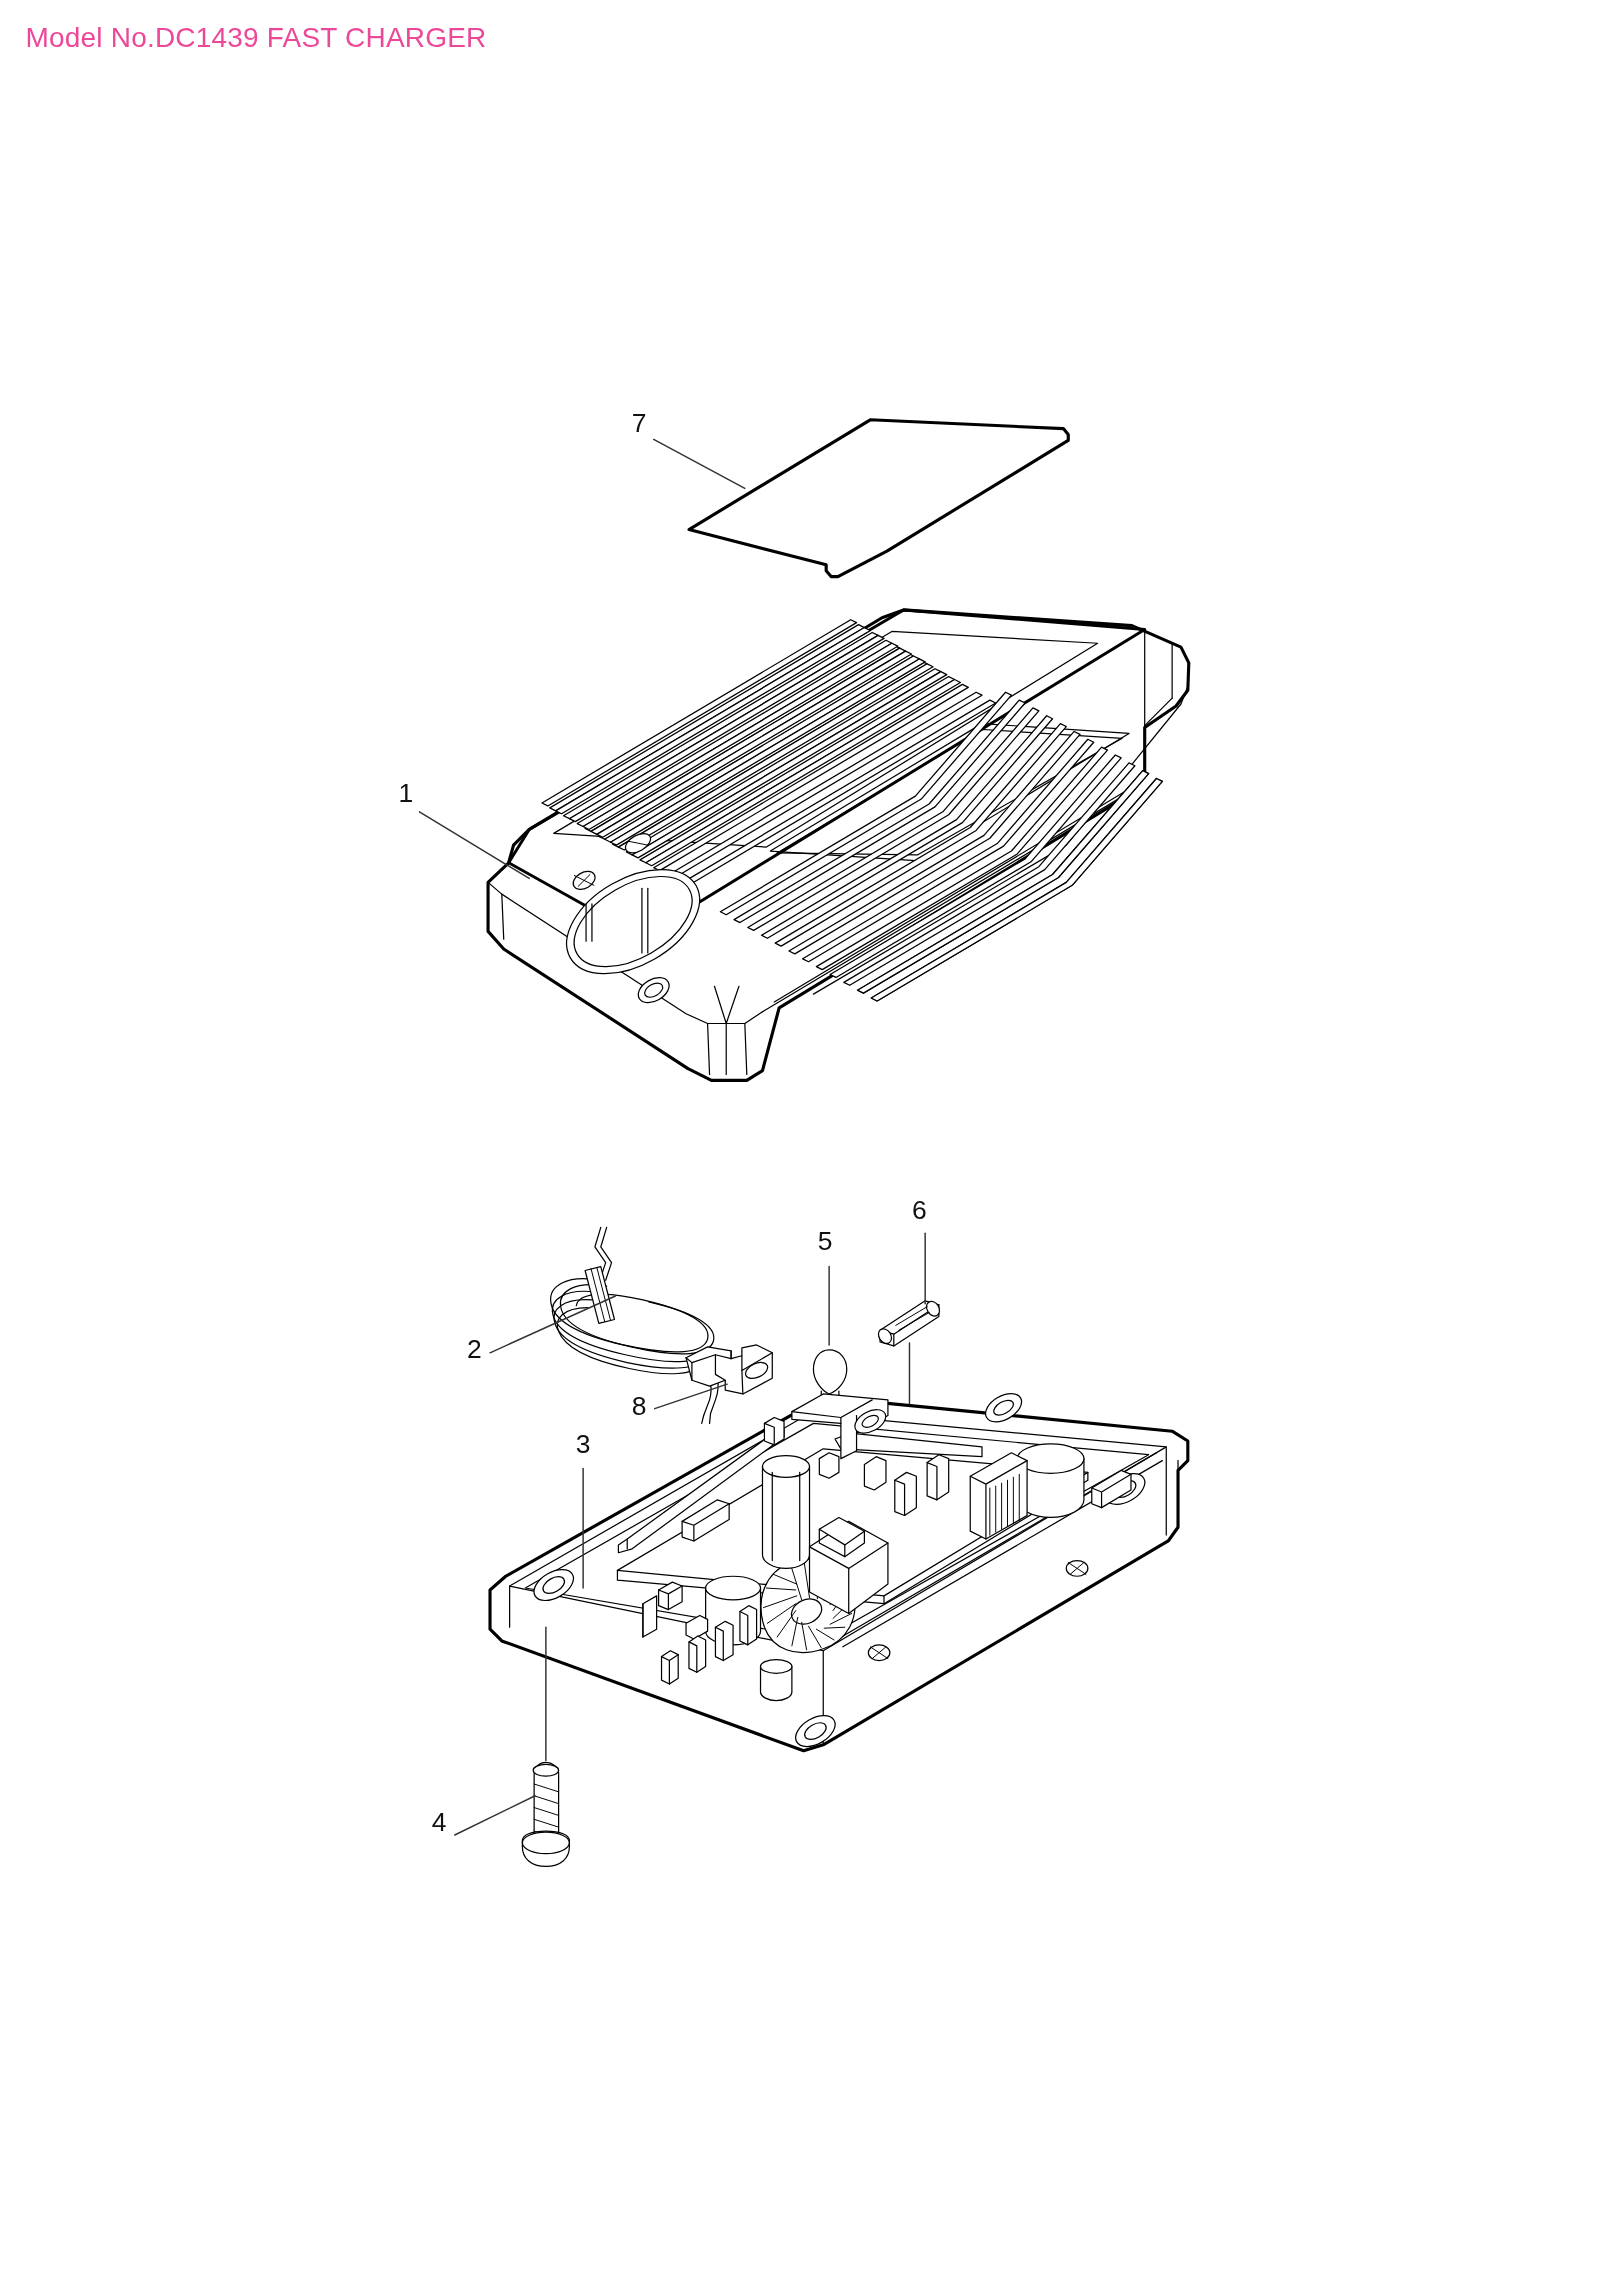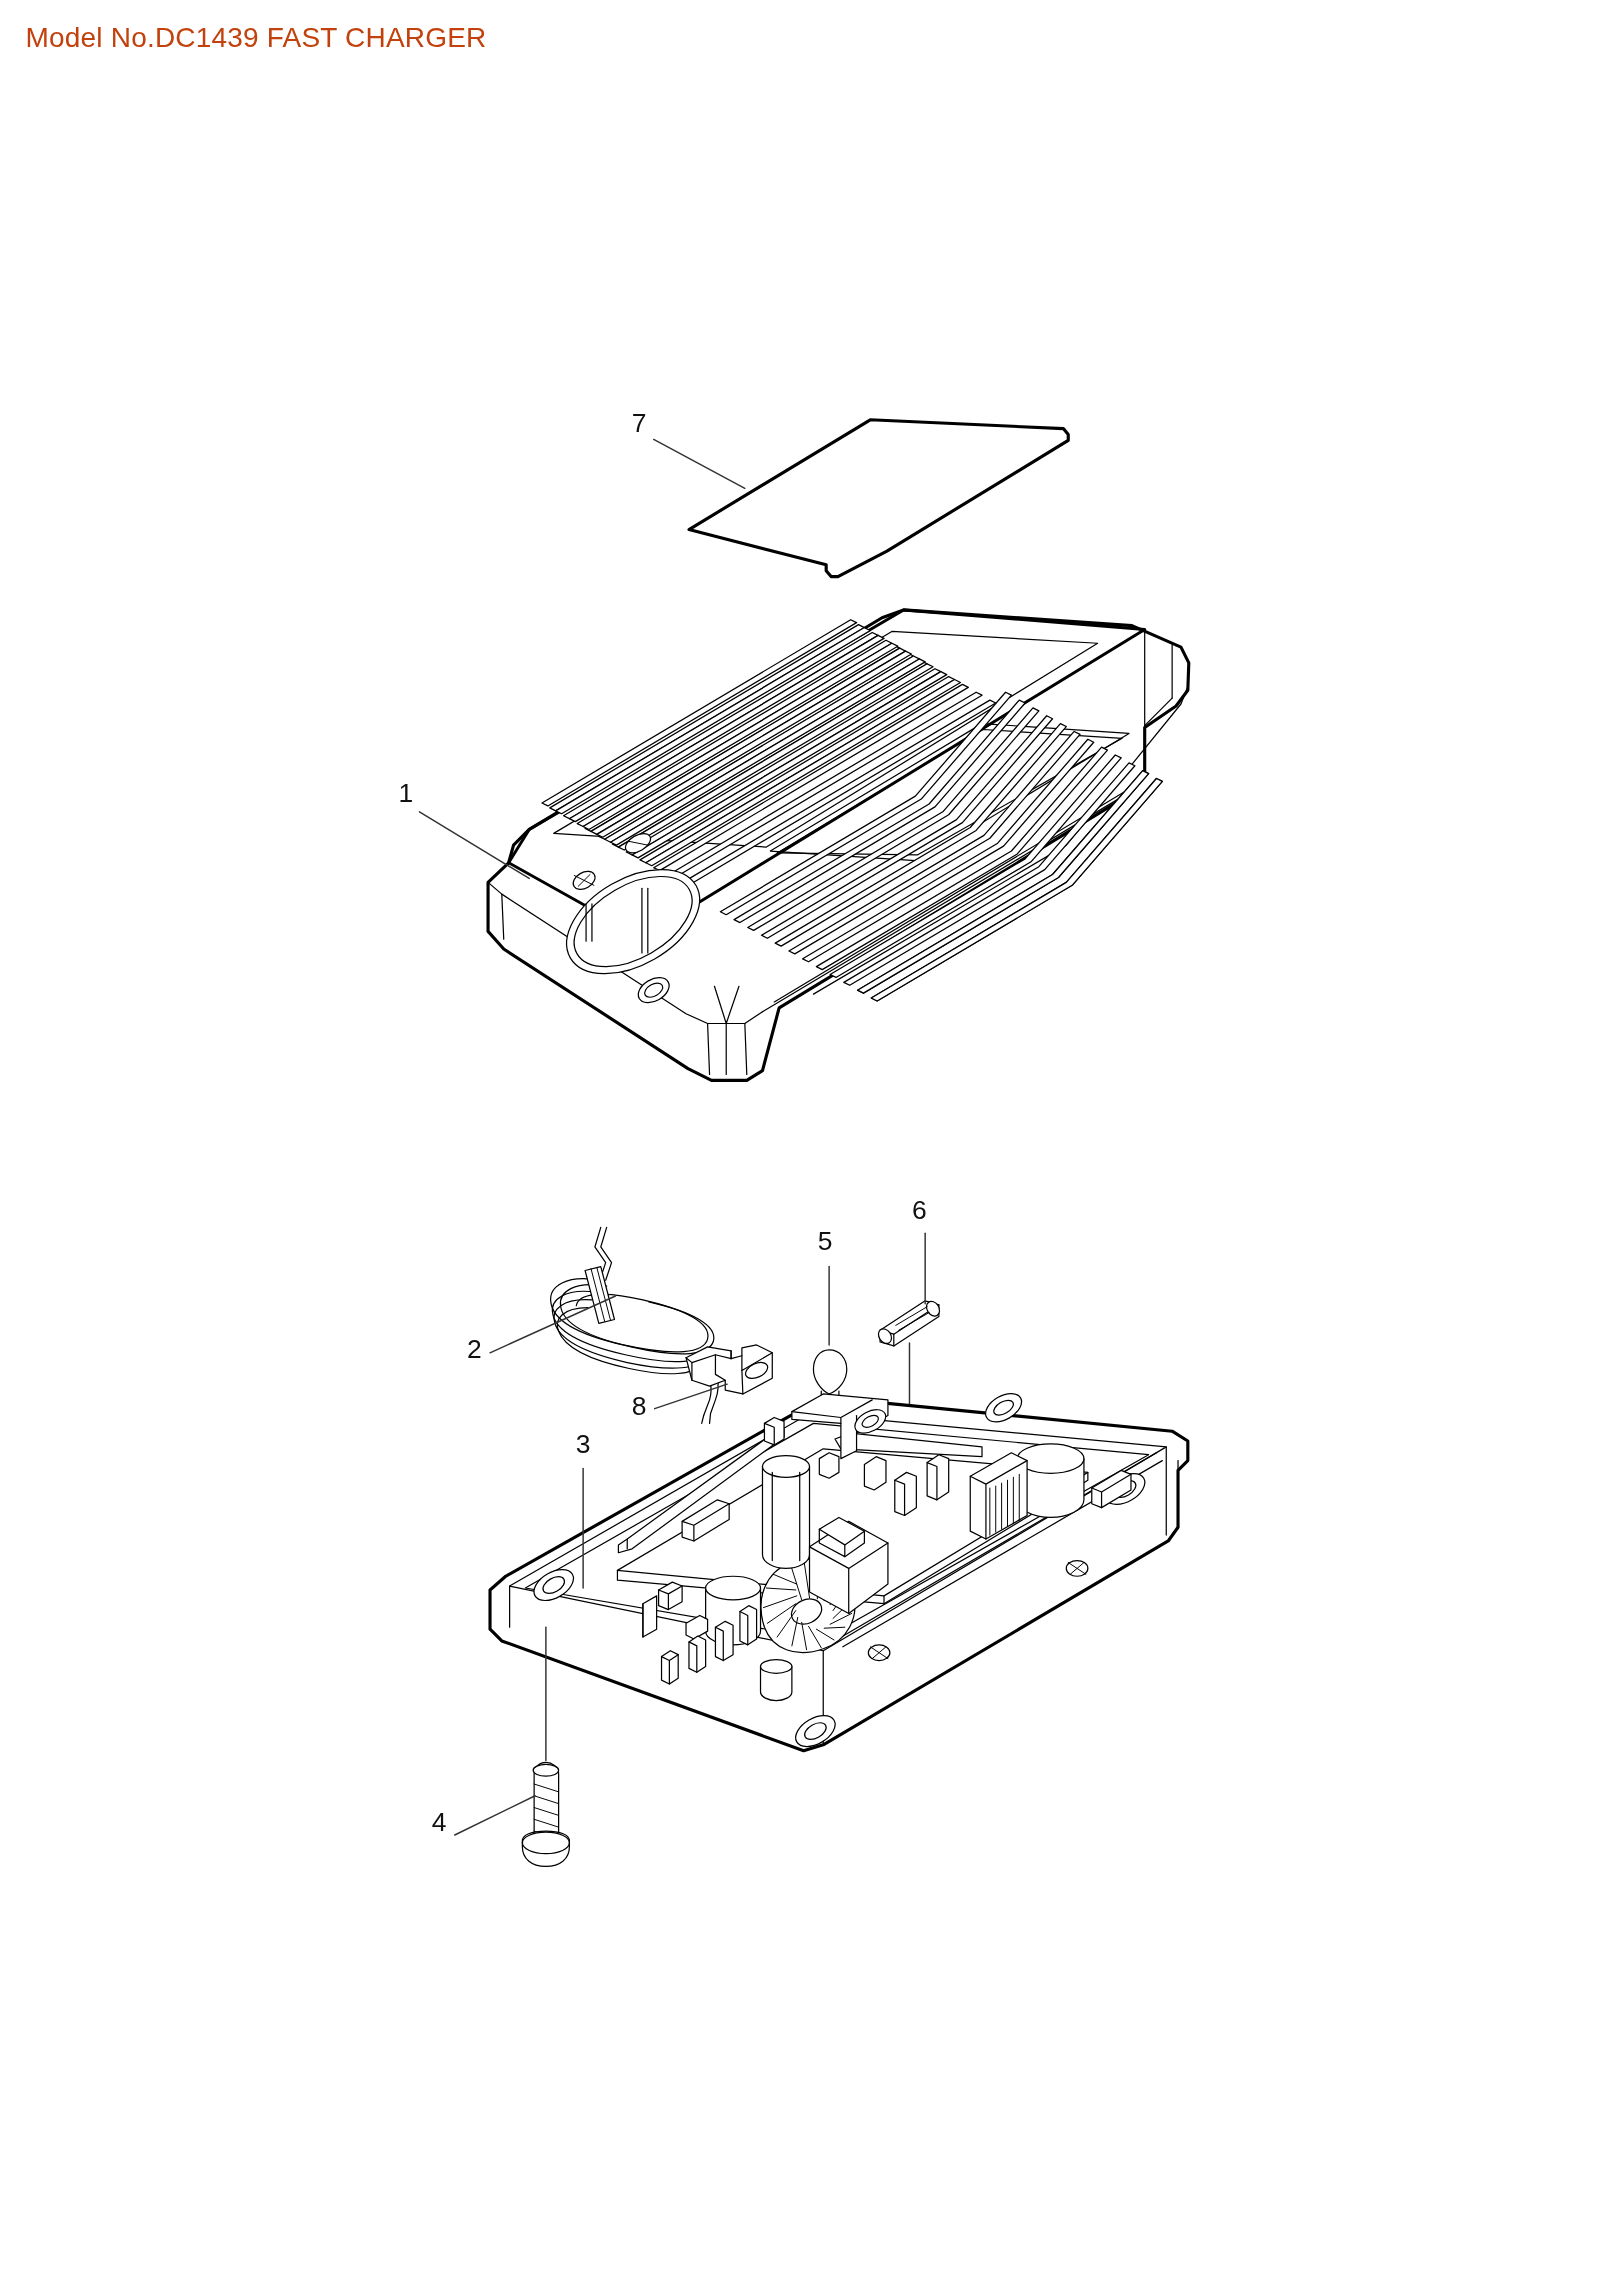--- a/index.html
+++ b/index.html
@@ -17,21 +17,21 @@
     color: #000000;
   }
   #page-title {
     position: absolute;
     left: 25.5px;
     top: 21.6px;
     font-size: 28px;
     font-weight: 400;
     letter-spacing: 0.2px;
     white-space: nowrap;
-    color: #c2410c;
+    color: #ec4899;
   }
   #diagram-svg {
     position: absolute;
     left: 0;
     top: 0;
     width: 1621px;
     height: 2293px;
     display: block;
   }
   .callout-number {

